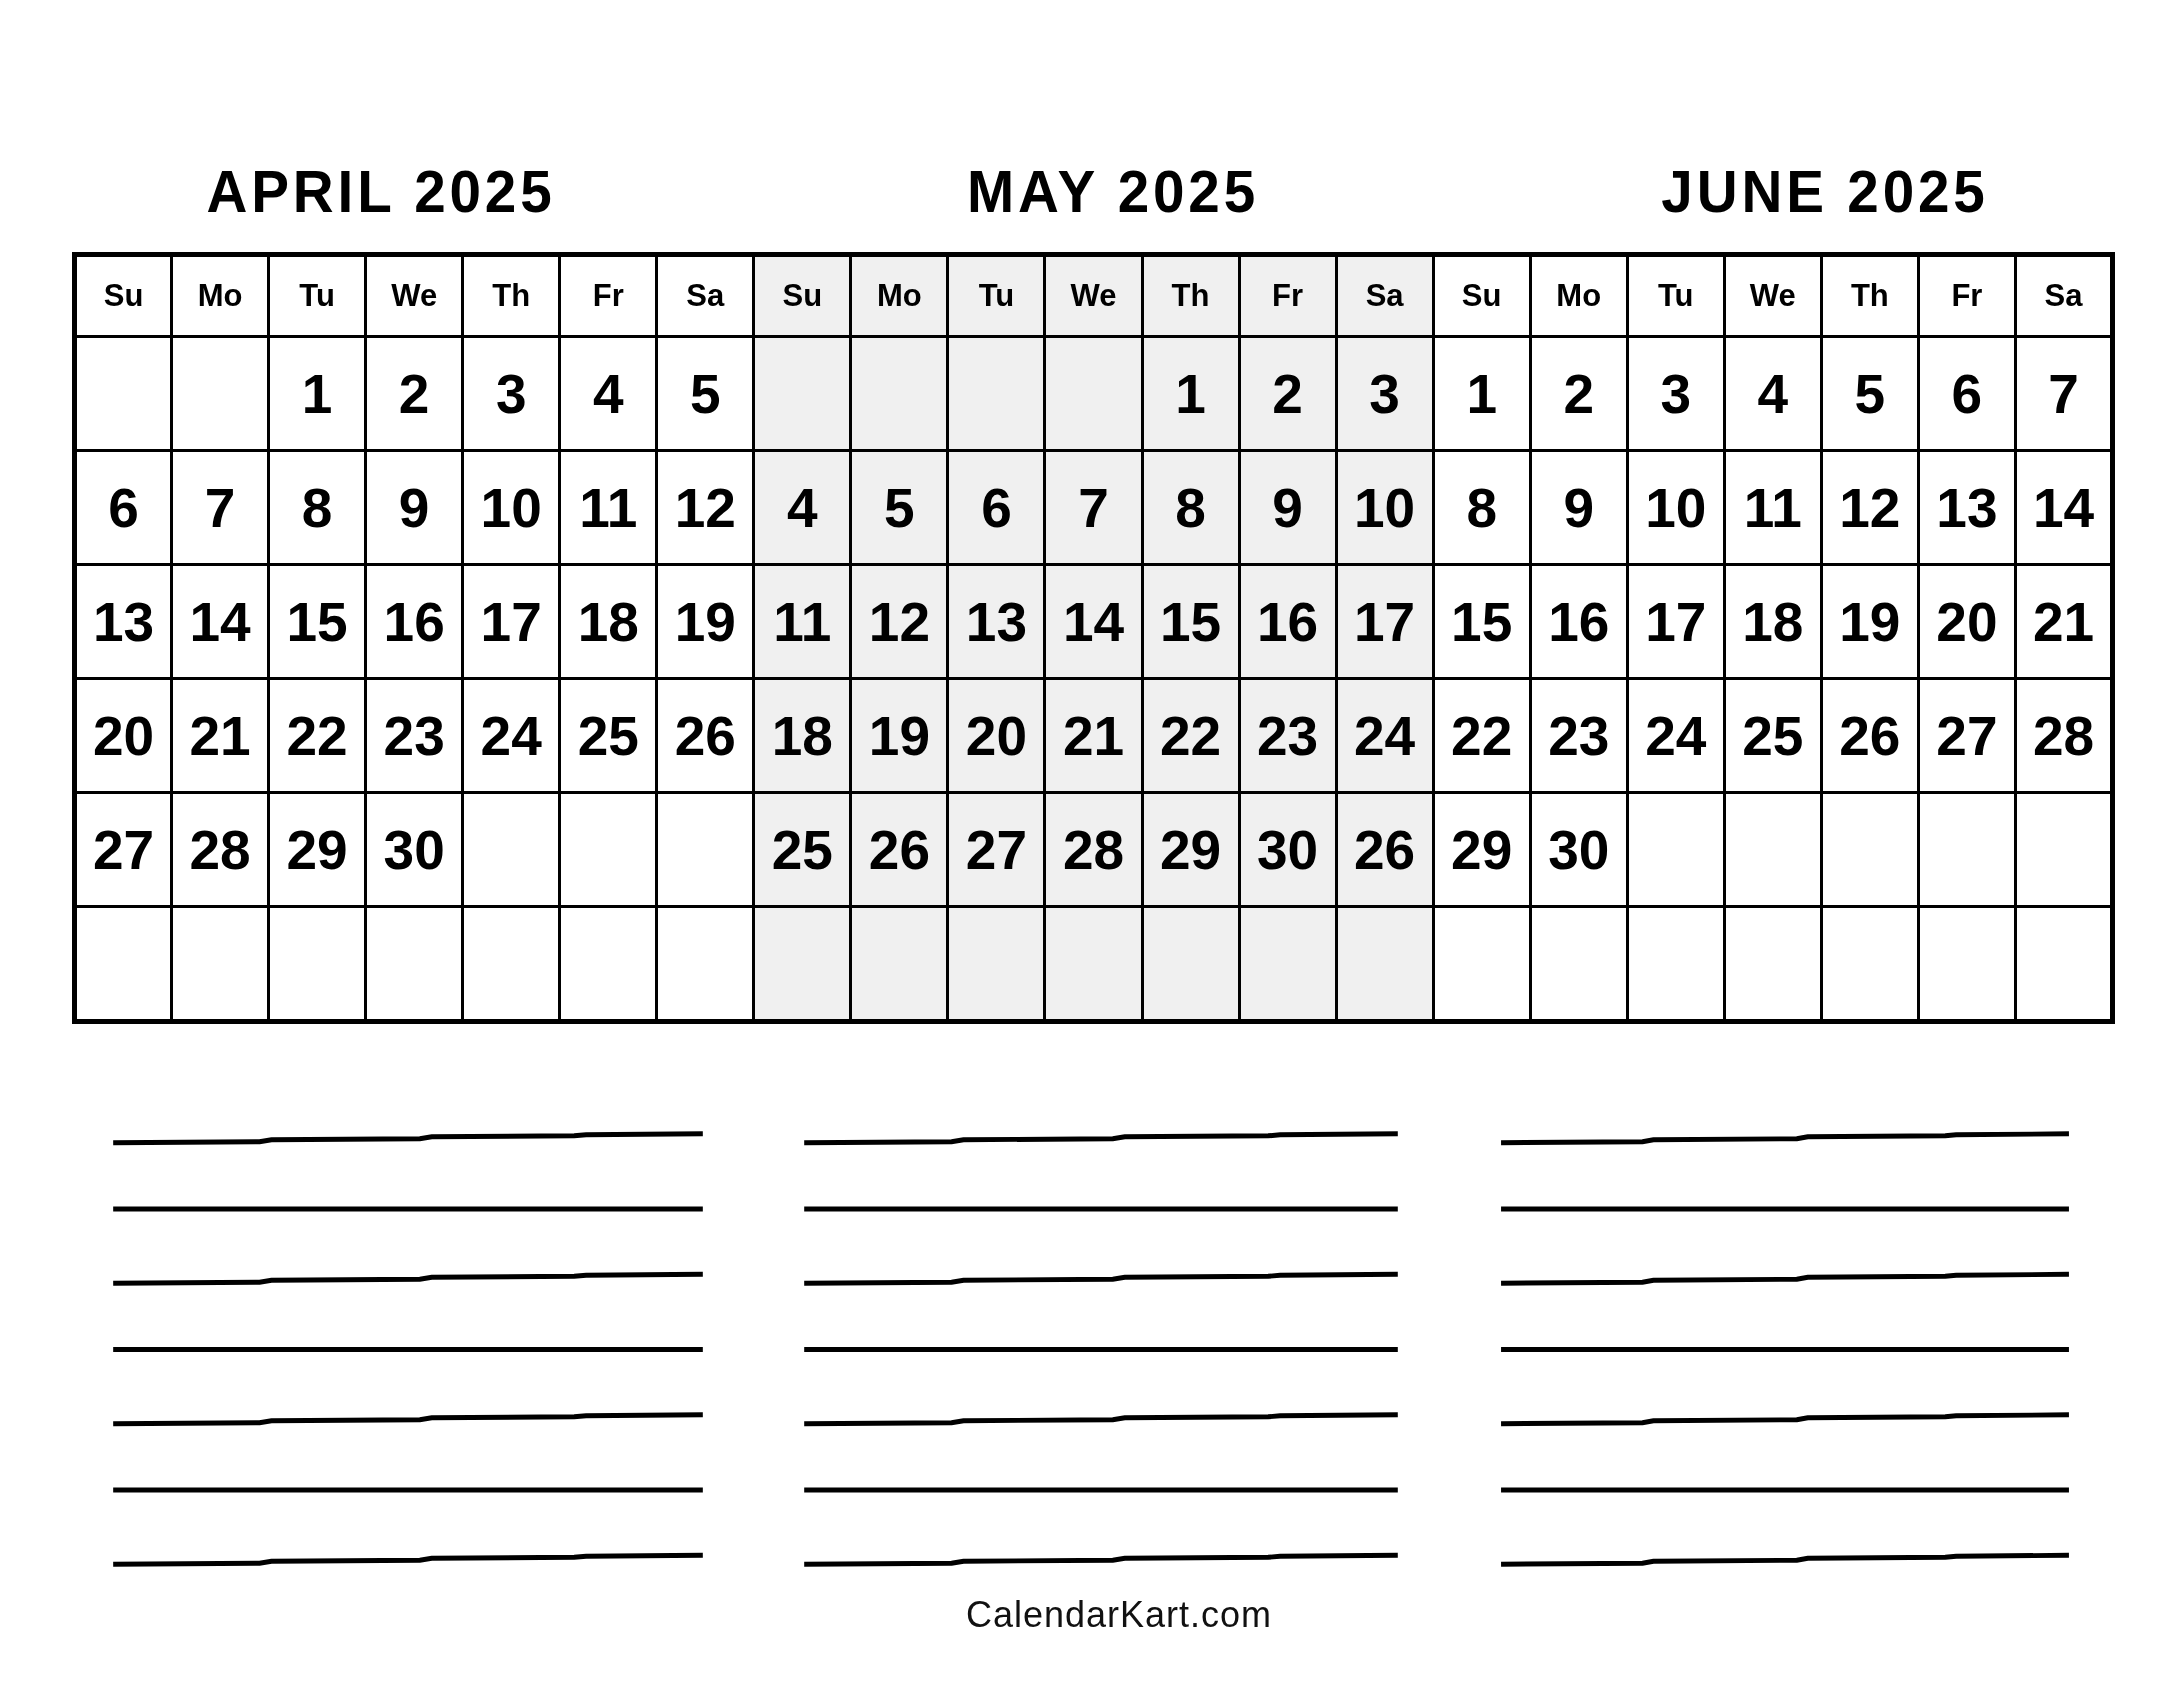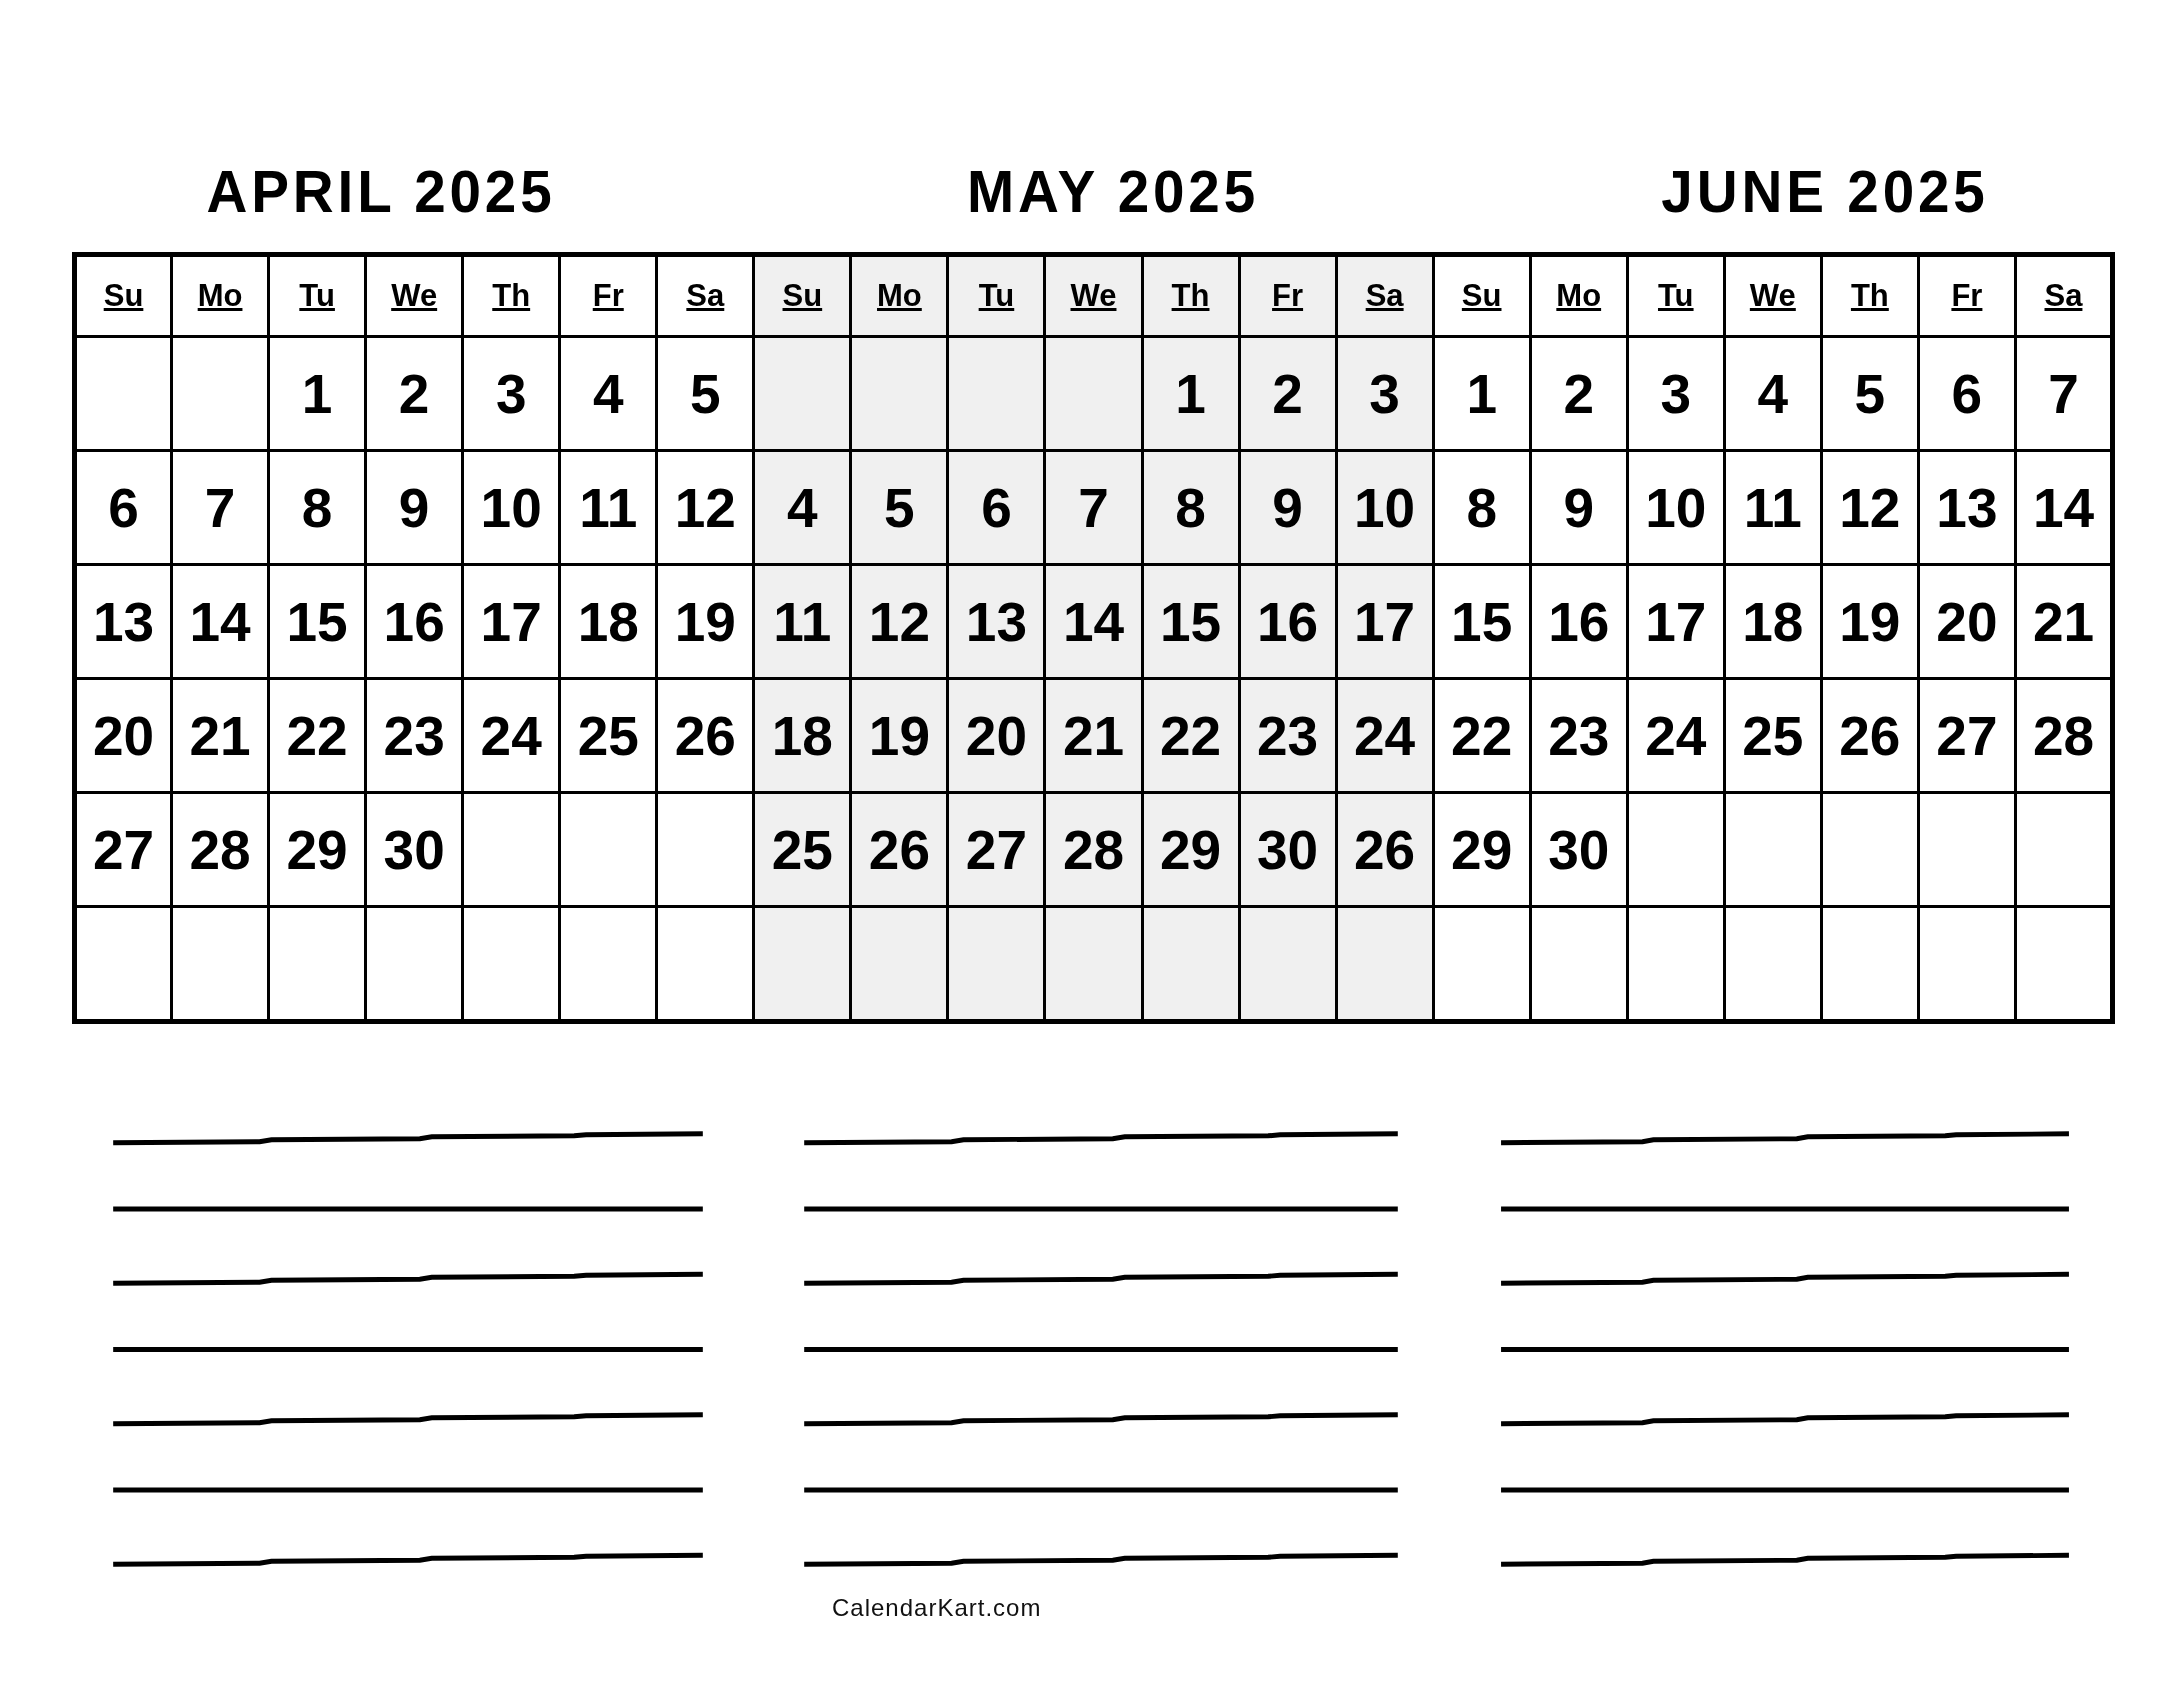--- a/index.html
+++ b/index.html
@@ -46,21 +46,20 @@
     border:3px solid var(--border);
     padding:0;
     text-align:center;
     vertical-align:middle;
     overflow:hidden;
   }
   table.cal thead th{
     height:78px;
     font-size:31px;
     font-weight:bold;
-    text-decoration:underline;
   }
   table.cal tbody td{
     height:111px;
     font-size:55px;
     font-weight:bold;
   }
   .shaded{background:var(--shade);}
 
   .notes-svg{
     position:absolute;
@@ -69,21 +68,22 @@
   }
   #notes-col-0{left:111px;width:594px;}
   #notes-col-1{left:802px;width:598px;}
   #notes-col-2{left:1499px;width:572px;}
 
   .footer{
     position:absolute;
     top:1594px;
     left:832px;
     width:574px;
-    font-size:24px;
+    text-align:center;
+    font-size:36px;
     font-weight:normal;
     letter-spacing:1px;
     color:#111111;
   }
 </style>
 </head>
 <body>
 
 <div class="month-title" id="title-april">APRIL 2025</div>
 <div class="month-title" id="title-may">MAY 2025</div>

